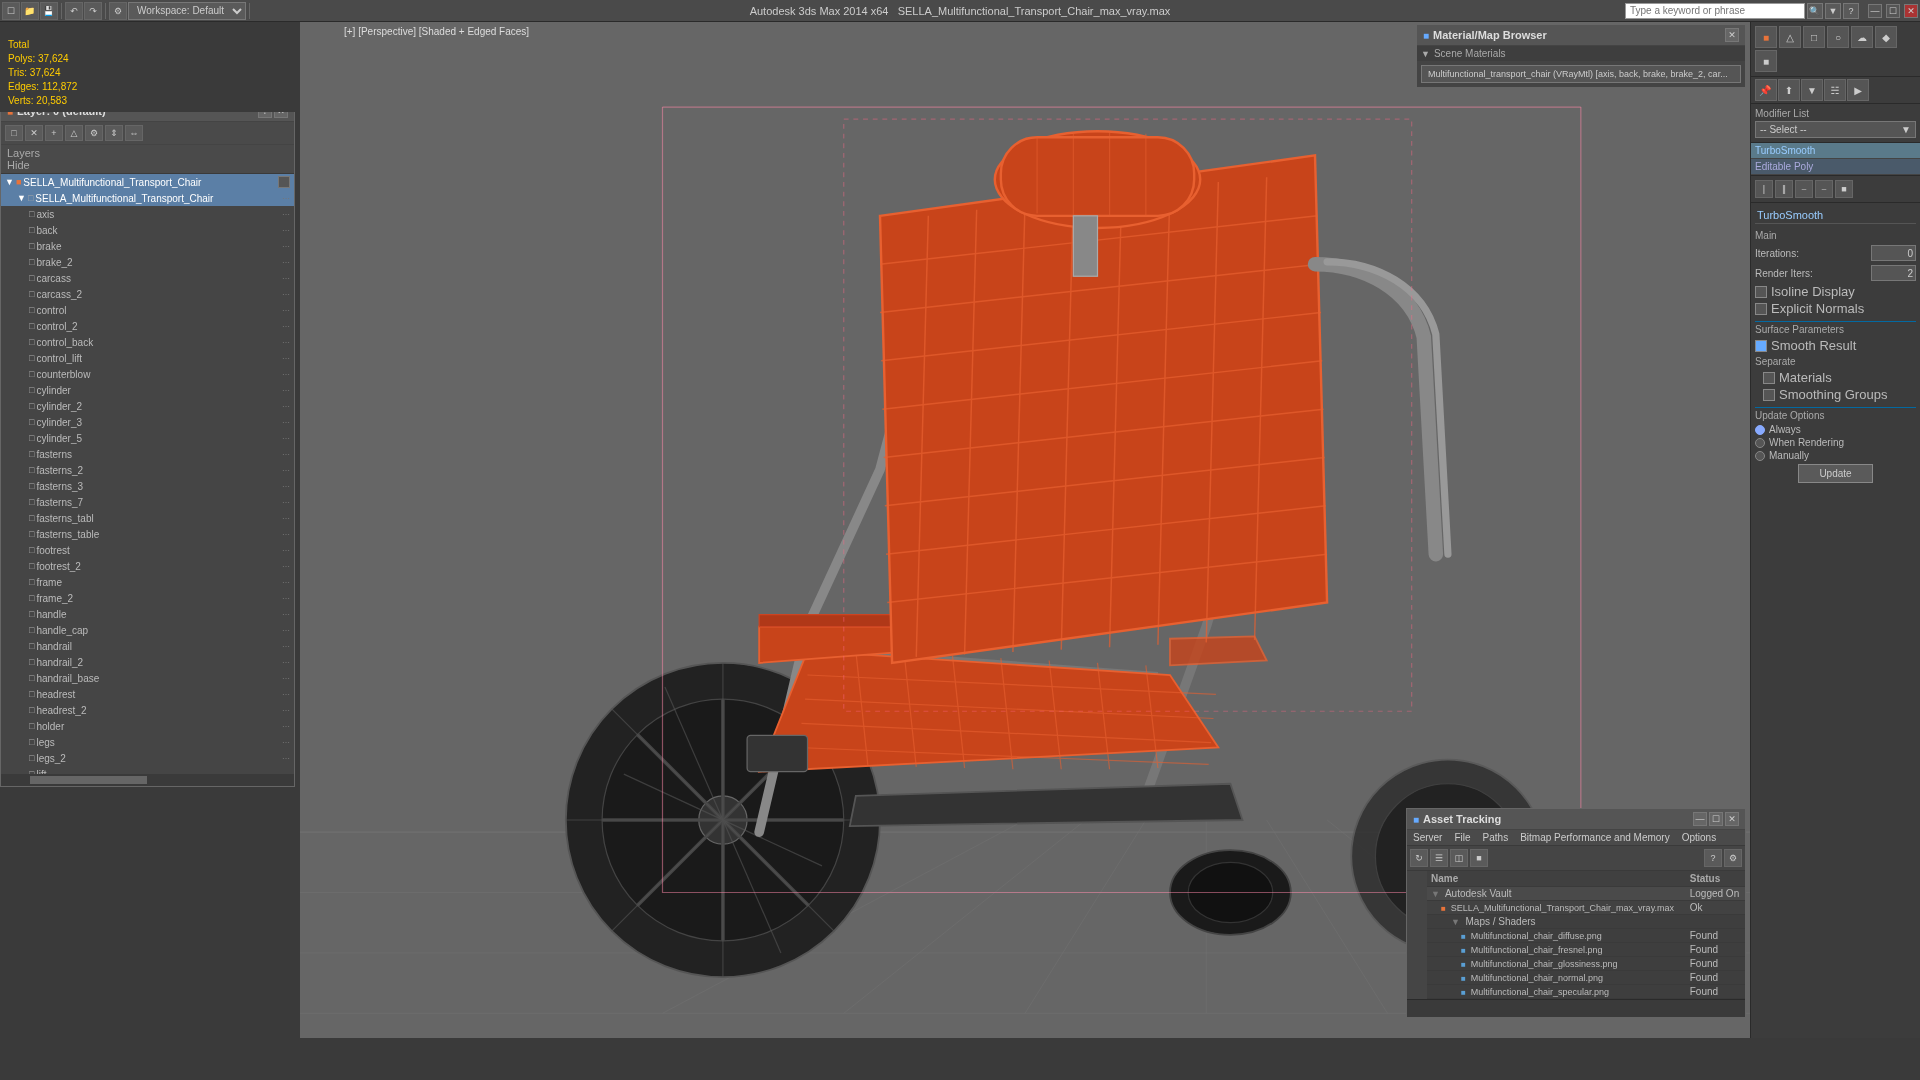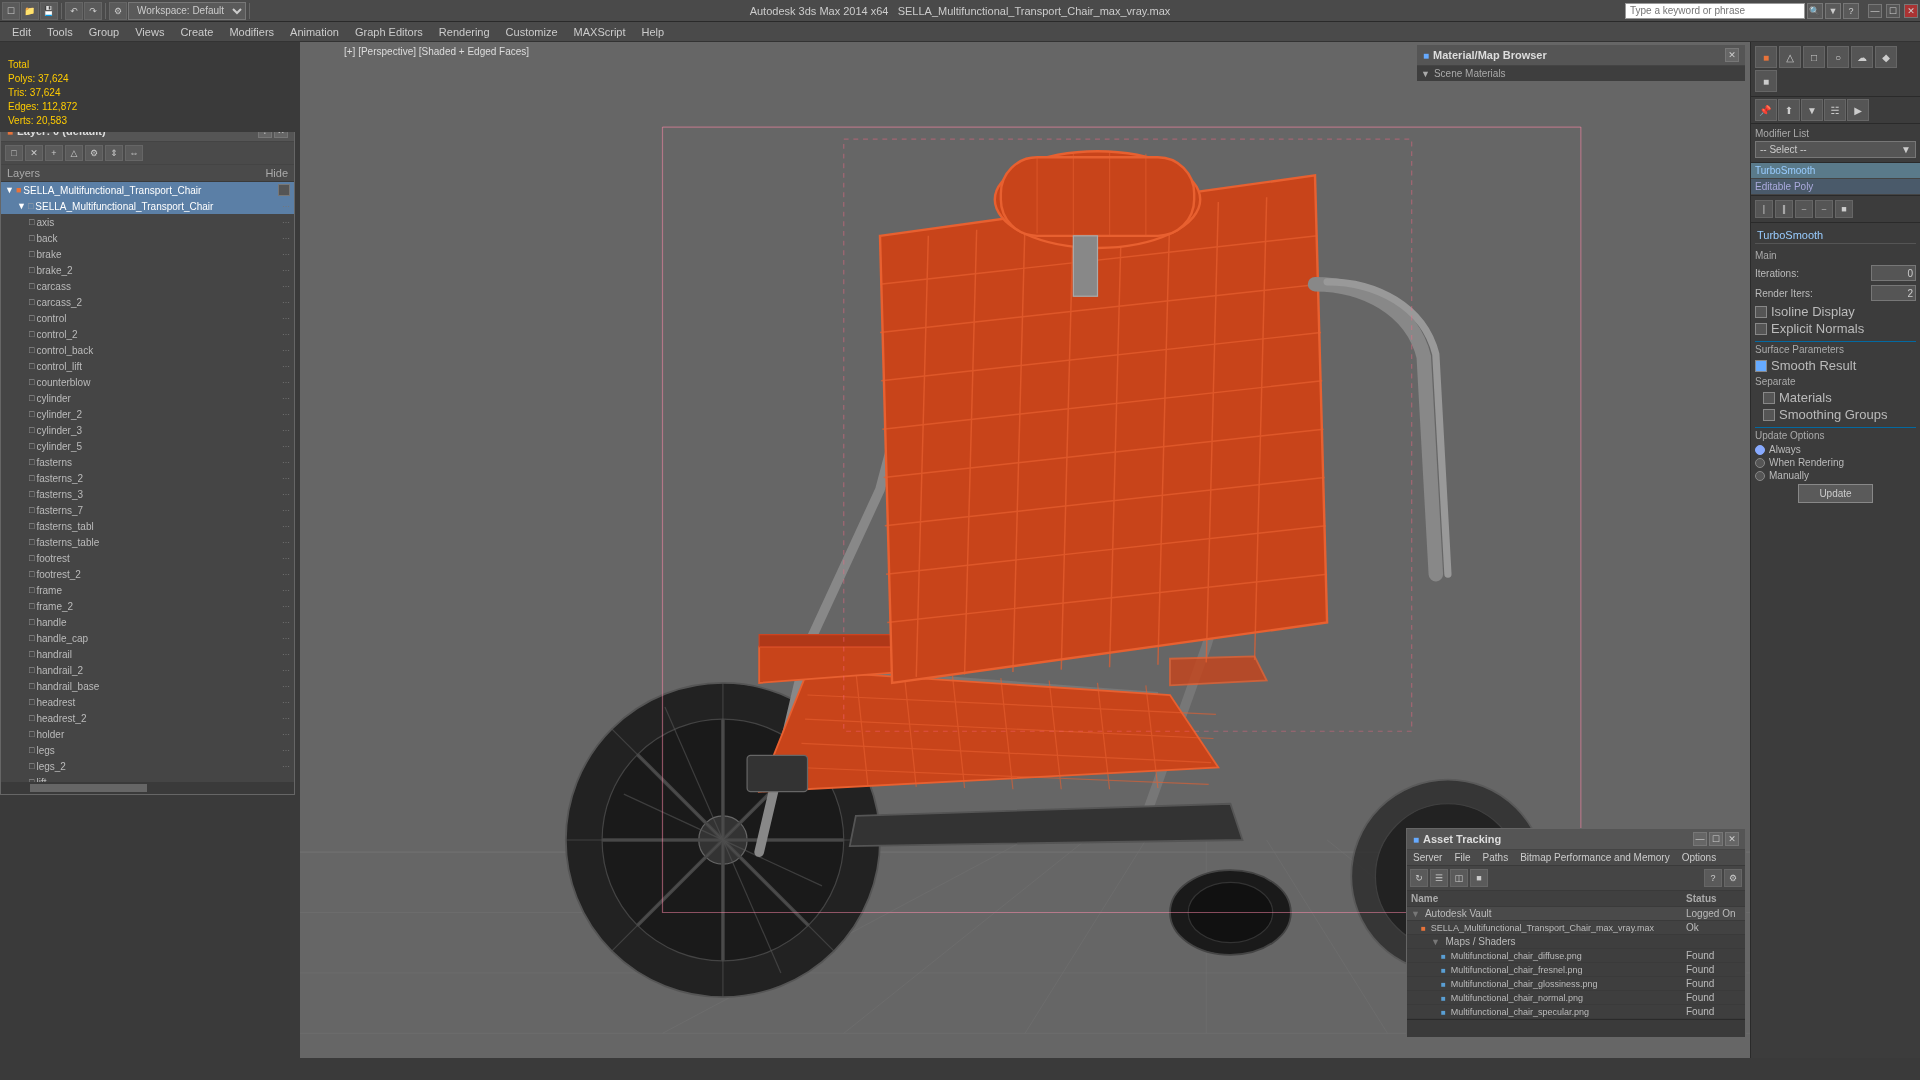--- a/index.html
+++ b/index.html
@@ -98,21 +98,21 @@
     .layers-toolbar-btn {
       width: 18px; height: 16px;
       background: #5a5a5a; border: 1px solid #666;
       display: flex; align-items: center; justify-content: center;
       font-size: 9px; cursor: pointer; color: #ccc;
     }
     .layers-header-row {
       display: flex; justify-content: space-between;
       padding: 2px 6px; background: #4a4a4a;
       border-bottom: 1px solid #3a3a3a;
-      font-size: 11px; color: #aaa;
+      font-size: 11px; color: #aaa; flex-direction: column;
     }
     .layers-list { max-height: 600px; overflow-y: auto; }
     .layer-item {
       display: flex; align-items: center;
       padding: 1px 4px;
       font-size: 10px; color: #bbb;
       cursor: pointer;
       height: 16px;
     }
     .layer-item.selected { background: #5b7fa6; color: #fff; }
@@ -354,34 +354,20 @@
       <div class="search-icon-btn">?</div>
     </div>
 
     <div class="title-controls" style="margin-left:8px;">
       <div class="title-btn">—</div>
       <div class="title-btn">☐</div>
       <div class="title-btn" style="background:#aa3333;">✕</div>
     </div>
   </div>
 
-  <div id="menu-bar">
-    <div class="menu-item">Edit</div>
-    <div class="menu-item">Tools</div>
-    <div class="menu-item">Group</div>
-    <div class="menu-item">Views</div>
-    <div class="menu-item">Create</div>
-    <div class="menu-item">Modifiers</div>
-    <div class="menu-item">Animation</div>
-    <div class="menu-item">Graph Editors</div>
-    <div class="menu-item">Rendering</div>
-    <div class="menu-item">Customize</div>
-    <div class="menu-item">MAXScript</div>
-    <div class="menu-item">Help</div>
-  </div>
 </div>
 
 <div id="main-layout">
 
   <div id="left-panel">
 
     <div class="stats-overlay" style="position:relative;top:12px;left:0;background:#3a3a3a;padding:4px 8px;z-index:10;">
       <div style="color:#ffcc00;font-size:10px;">Total</div>
       <div style="color:#ffcc00;font-size:10px;">
         <span>Polys:</span>&nbsp;<span>37,624</span>
@@ -768,20 +754,23 @@
           <span class="panel-title">Material/Map Browser</span>
         </div>
         <div class="panel-controls">
           <div class="panel-btn">✕</div>
         </div>
       </div>
       <div style="background:#3e3e3e;padding:2px 4px;font-size:10px;color:#aaa;display:flex;align-items:center;gap:4px;">
         <span style="font-size:9px;">▼</span>
         <span>Scene Materials</span>
       </div>
+      <div style="padding:4px;background:#444;">
+        <div style="background:#555;border:1px solid #777;padding:3px 6px;font-size:9px;color:#ccc;white-space:nowrap;overflow:hidden;text-overflow:ellipsis;">Multifunctional_transport_chair (VRayMtl) [axis, back, brake, brake_2, car...</div>
+      </div>
     </div>
 
     <div id="asset-tracking" style="position:absolute;bottom:20px;right:4px;width:340px;">
       <div class="panel-header">
         <div style="display:flex;align-items:center;gap:4px;">
           <span style="color:#6af;font-size:10px;">■</span>
           <span class="panel-title">Asset Tracking</span>
         </div>
         <div class="panel-controls">
           <div class="panel-btn">—</div>
@@ -801,21 +790,21 @@
       <div class="at-toolbar">
         <div class="at-icon">↻</div>
         <div class="at-icon">☰</div>
         <div class="at-icon">◫</div>
         <div class="at-icon">■</div>
         <div style="flex:1;"></div>
         <div class="at-icon">?</div>
         <div class="at-icon">⚙</div>
       </div>
 
-      <div style="max-height:160px;overflow-y:auto;">
+      <div style="max-height:160px;overflow-y:auto;margin-left:20px;">
         <table class="at-table">
           <thead>
             <tr>
               <th>Name</th>
               <th>Status</th>
             </tr>
           </thead>
           <tbody>
             <tr class="at-row-main">
               <td style="padding-left:4px;">

